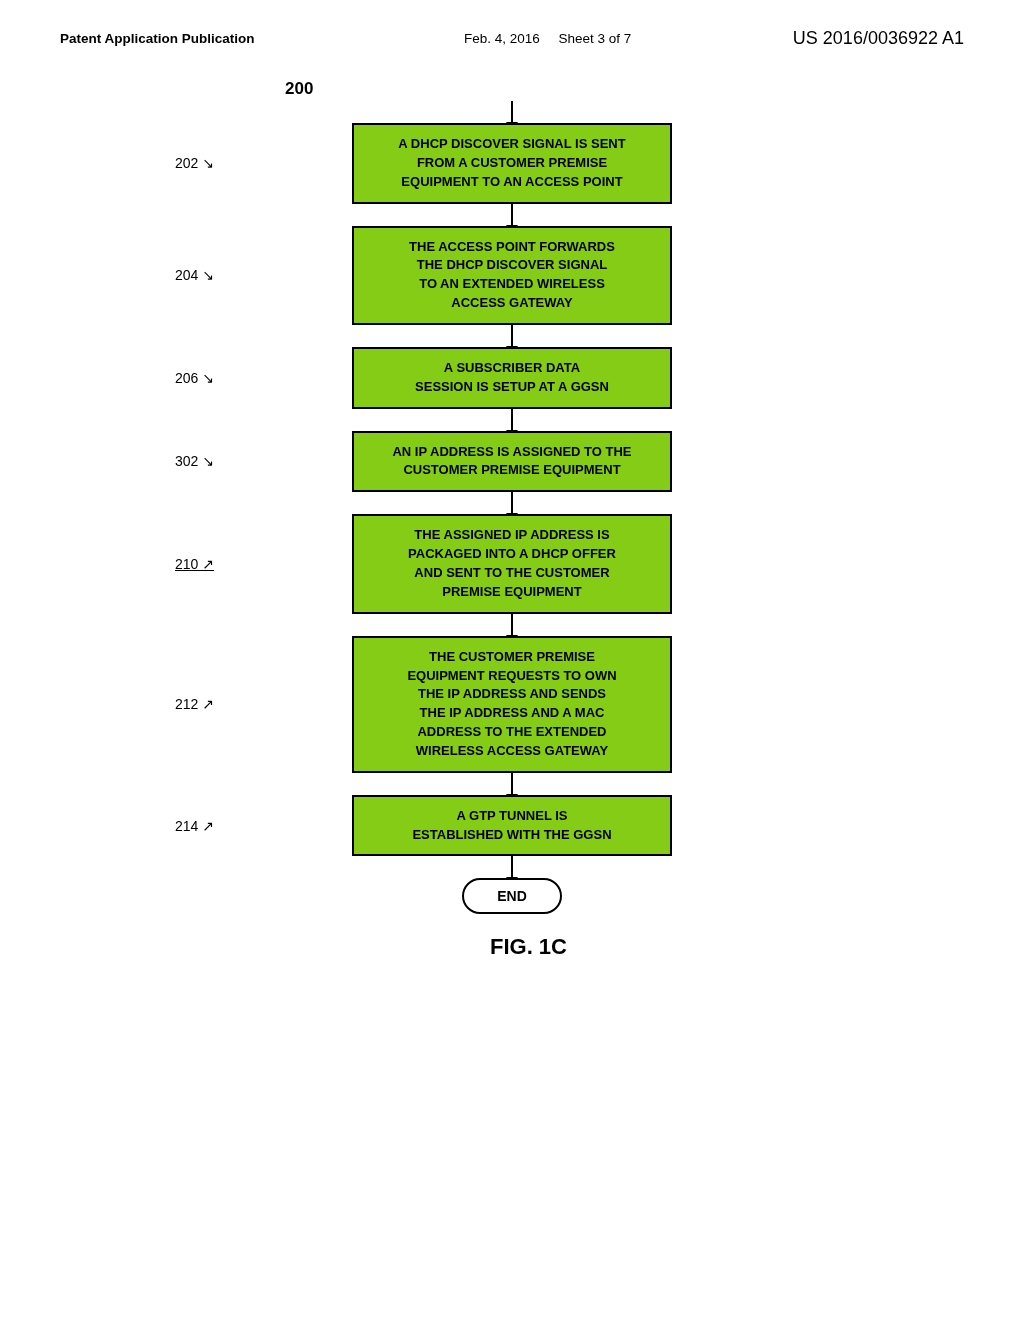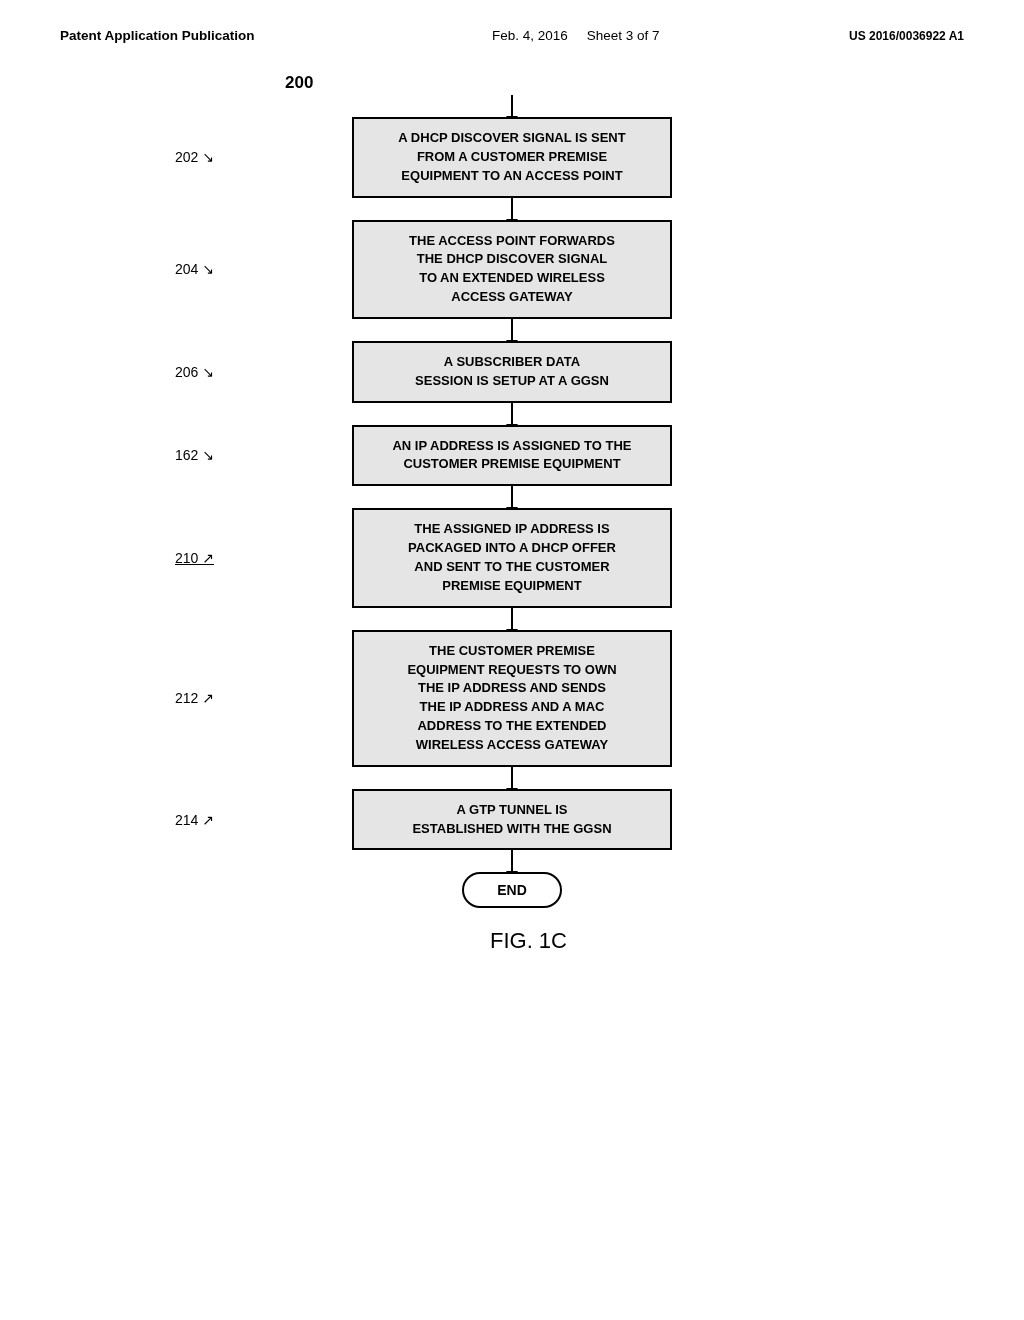--- a/index.html
+++ b/index.html
@@ -23,22 +23,21 @@
     .header-left {
       font-weight: bold;
     }
 
     .header-center {
       font-size: 13.5px;
       margin-left: 48px;
     }
 
     .header-right {
-      font-size: 12px;
-      font-weight: bold;
+      font-size: 18px;
     }
 
     .diagram-container {
       display: flex;
       flex-direction: column;
       align-items: center;
       padding-top: 30px;
       position: relative;
     }
 
@@ -52,21 +51,21 @@
       background: #fff;
       min-width: 100px;
     }
 
     .rect-node {
       border: 2px solid #000;
       padding: 10px 18px;
       font-size: 13px;
       font-weight: bold;
       text-align: center;
-      background: #e5e5e5;
+      background: #84cc16;
       width: 320px;
       line-height: 1.45;
     }
 
     .arrow-down {
       width: 2px;
       height: 22px;
       background: #000;
       position: relative;
       margin: 0 auto;
@@ -77,21 +76,21 @@
       position: absolute;
       bottom: -7px;
       left: -5px;
       border-left: 6px solid transparent;
       border-right: 6px solid transparent;
       border-top: 8px solid #000;
     }
 
     .fig-label {
       font-size: 22px;
-      font-weight: normal;
+      font-weight: bold;
       text-align: center;
       margin-top: 16px;
       margin-left: 33px;
     }
 
     .step-num {
       font-size: 14px;
       position: absolute;
       left: 175px;
     }
@@ -147,21 +146,21 @@
   <div class="step-block">
     <span class="step-num" style="top:50%; transform:translateY(-50%);">206 ↘</span>
     <div class="rect-node">
       A SUBSCRIBER DATA<br>SESSION IS SETUP AT A GGSN
     </div>
   </div>
 
   <div class="arrow-down"></div>
 
   <div class="step-block">
-    <span class="step-num" style="top:50%; transform:translateY(-50%);">162 ↘</span>
+    <span class="step-num" style="top:50%; transform:translateY(-50%);">302 ↘</span>
     <div class="rect-node">
       AN IP ADDRESS IS ASSIGNED TO THE<br>CUSTOMER PREMISE EQUIPMENT
     </div>
   </div>
 
   <div class="arrow-down"></div>
 
   <div class="step-block">
     <span class="step-num" style="top:50%; transform:translateY(-50%);text-decoration:underline;">210 ↗</span>
     <div class="rect-node">

